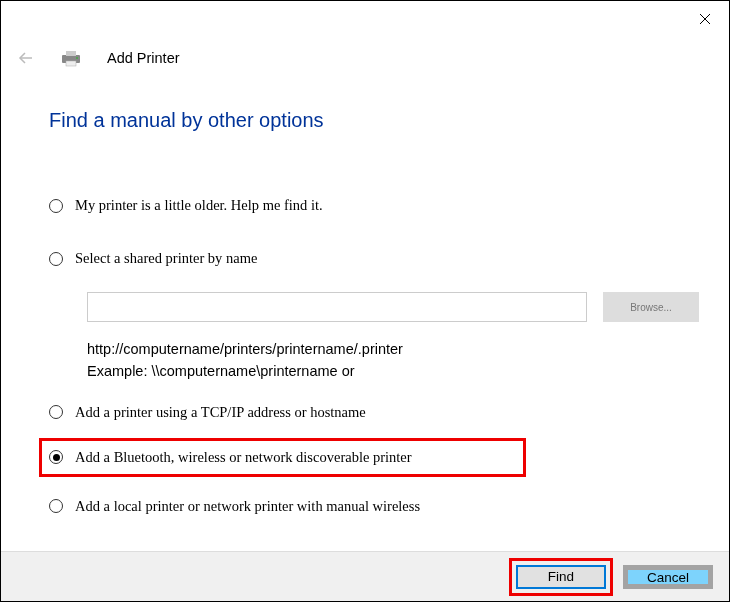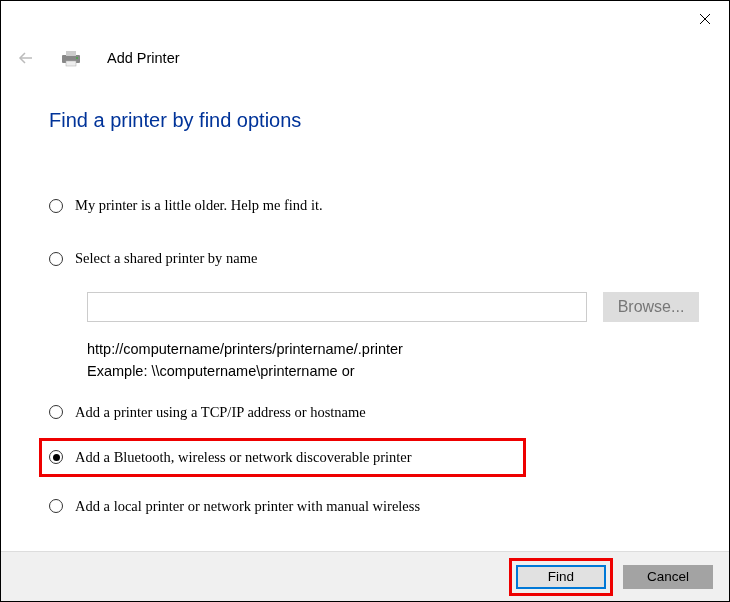--- a/index.html
+++ b/index.html
@@ -132,21 +132,21 @@
       font-size: 14px;
       font-family: inherit;
       background: #fff;
     }
     .browse-btn {
       width: 96px;
       height: 30px;
       border: none;
       background: #ddd;
       color: #777;
-      font-size: 16px;
+      font-size: 10px;
       font-family: inherit;
       cursor: default;
     }
     .example-text {
       margin-top: 16px;
       line-height: 1.55;
       font-size: 14.5px;
       color: #000;
     }
     .highlight-box {
@@ -170,22 +170,22 @@
       border-top: 1px solid #ddd;
       display: flex;
       align-items: center;
       justify-content: flex-end;
       padding-right: 16px;
       gap: 10px;
     }
     .footer-btn {
       width: 90px;
       height: 24px;
-      border: 1px solid #a3a3a3;
-      background: #a3a3a3;
+      border: 5px solid #a3a3a3;
+      background: #7dd3fc;
       font-size: 13.5px;
       font-family: inherit;
       cursor: pointer;
     }
     .footer-btn.primary {
       border: 2px solid #0078d7;
       background: #e1e1e1;
     }
     .next-highlight {
       border: 3px solid #e00;
@@ -213,21 +213,21 @@
     <svg viewBox="0 0 22 18" width="22" height="18">
       <rect x="2" y="6" width="18" height="8" fill="#888" rx="1"></rect>
       <rect x="6" y="2" width="10" height="5" fill="#ccc"></rect>
       <rect x="6" y="12" width="10" height="5" fill="#eee" stroke="#aaa" stroke-width="0.5"></rect>
       <circle cx="17" cy="9" r="1" fill="#4a4"></circle>
     </svg>
   </div>
   <span class="header-title">Add Printer</span>
 </div>
 
-<h1 class="main-heading">Find a printer by find options</h1>
+<h1 class="main-heading">Find a manual by other options</h1>
 
 <div class="options-area">
 
   <div class="radio-row">
     <span class="radio-circle"></span>
     <span class="radio-label">My printer is a little older. Help me find it.</span>
   </div>
 
   <div class="radio-row sp">
     <span class="radio-circle"></span>

